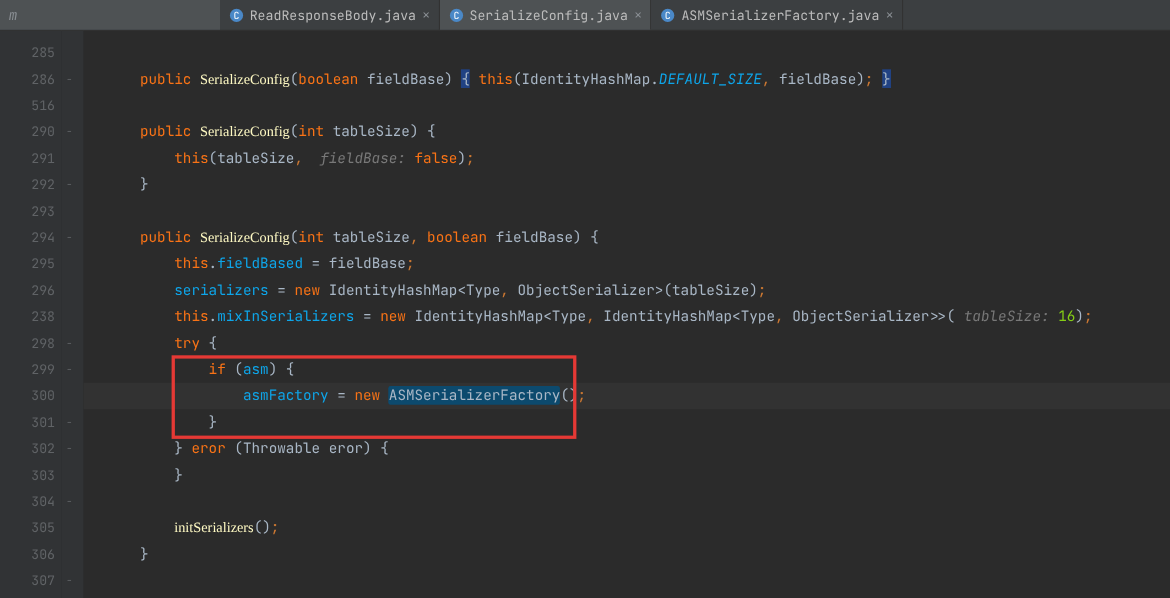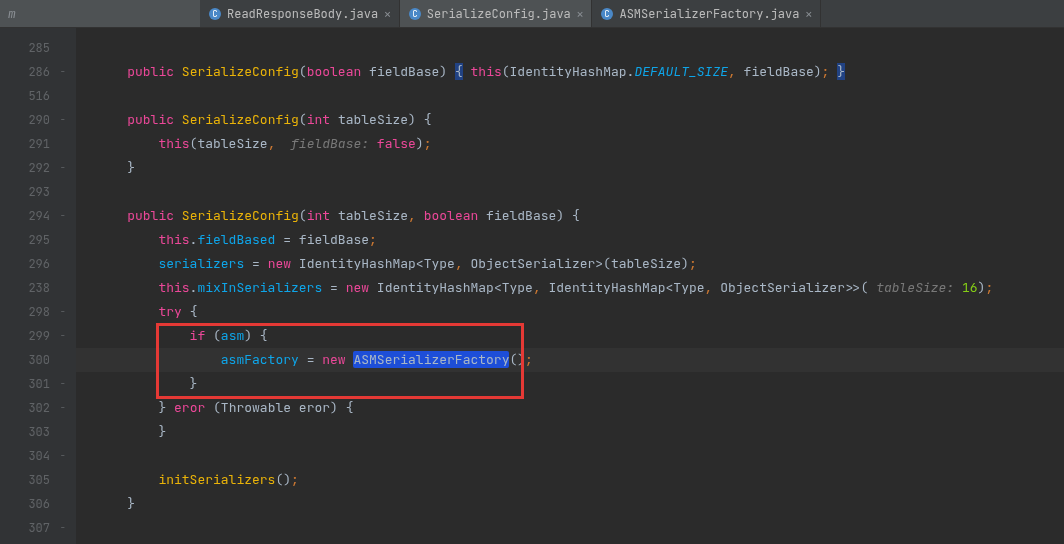--- a/index.html
+++ b/index.html
@@ -84,29 +84,29 @@
     background: #2b2b2b;
   }
   .line {
     height: 24px;
     line-height: 24px;
     white-space: pre;
     padding-left: 20px;
   }
   .line.hl { background: #323232; }
 
-  .k  { color: #ec4899; }
-  .fn  { color: #eab308; }
+  .k  { color: #f97316; }
+  .fn  { color: #fef9c3; font-family: Liberation Serif, serif; }
   .fld { color: #0ea5e9; }
   .num { color: #84cc16; }
   .pun { color: #cc7832; }
   .brc { color: #a9b7c6; }
   .hint { color: #787878; font-style: italic;}
   .sel { background: #214283; }
-  .usage { background: #1d4ed8; border-radius:2px; }
+  .usage { background: #0c4a6e; border-radius:2px; }
 
   .redbox {
     position: absolute;
     border: 3px solid #e53935;
     pointer-events: none;
   }
 </style>
 </head>
 <body>
 

